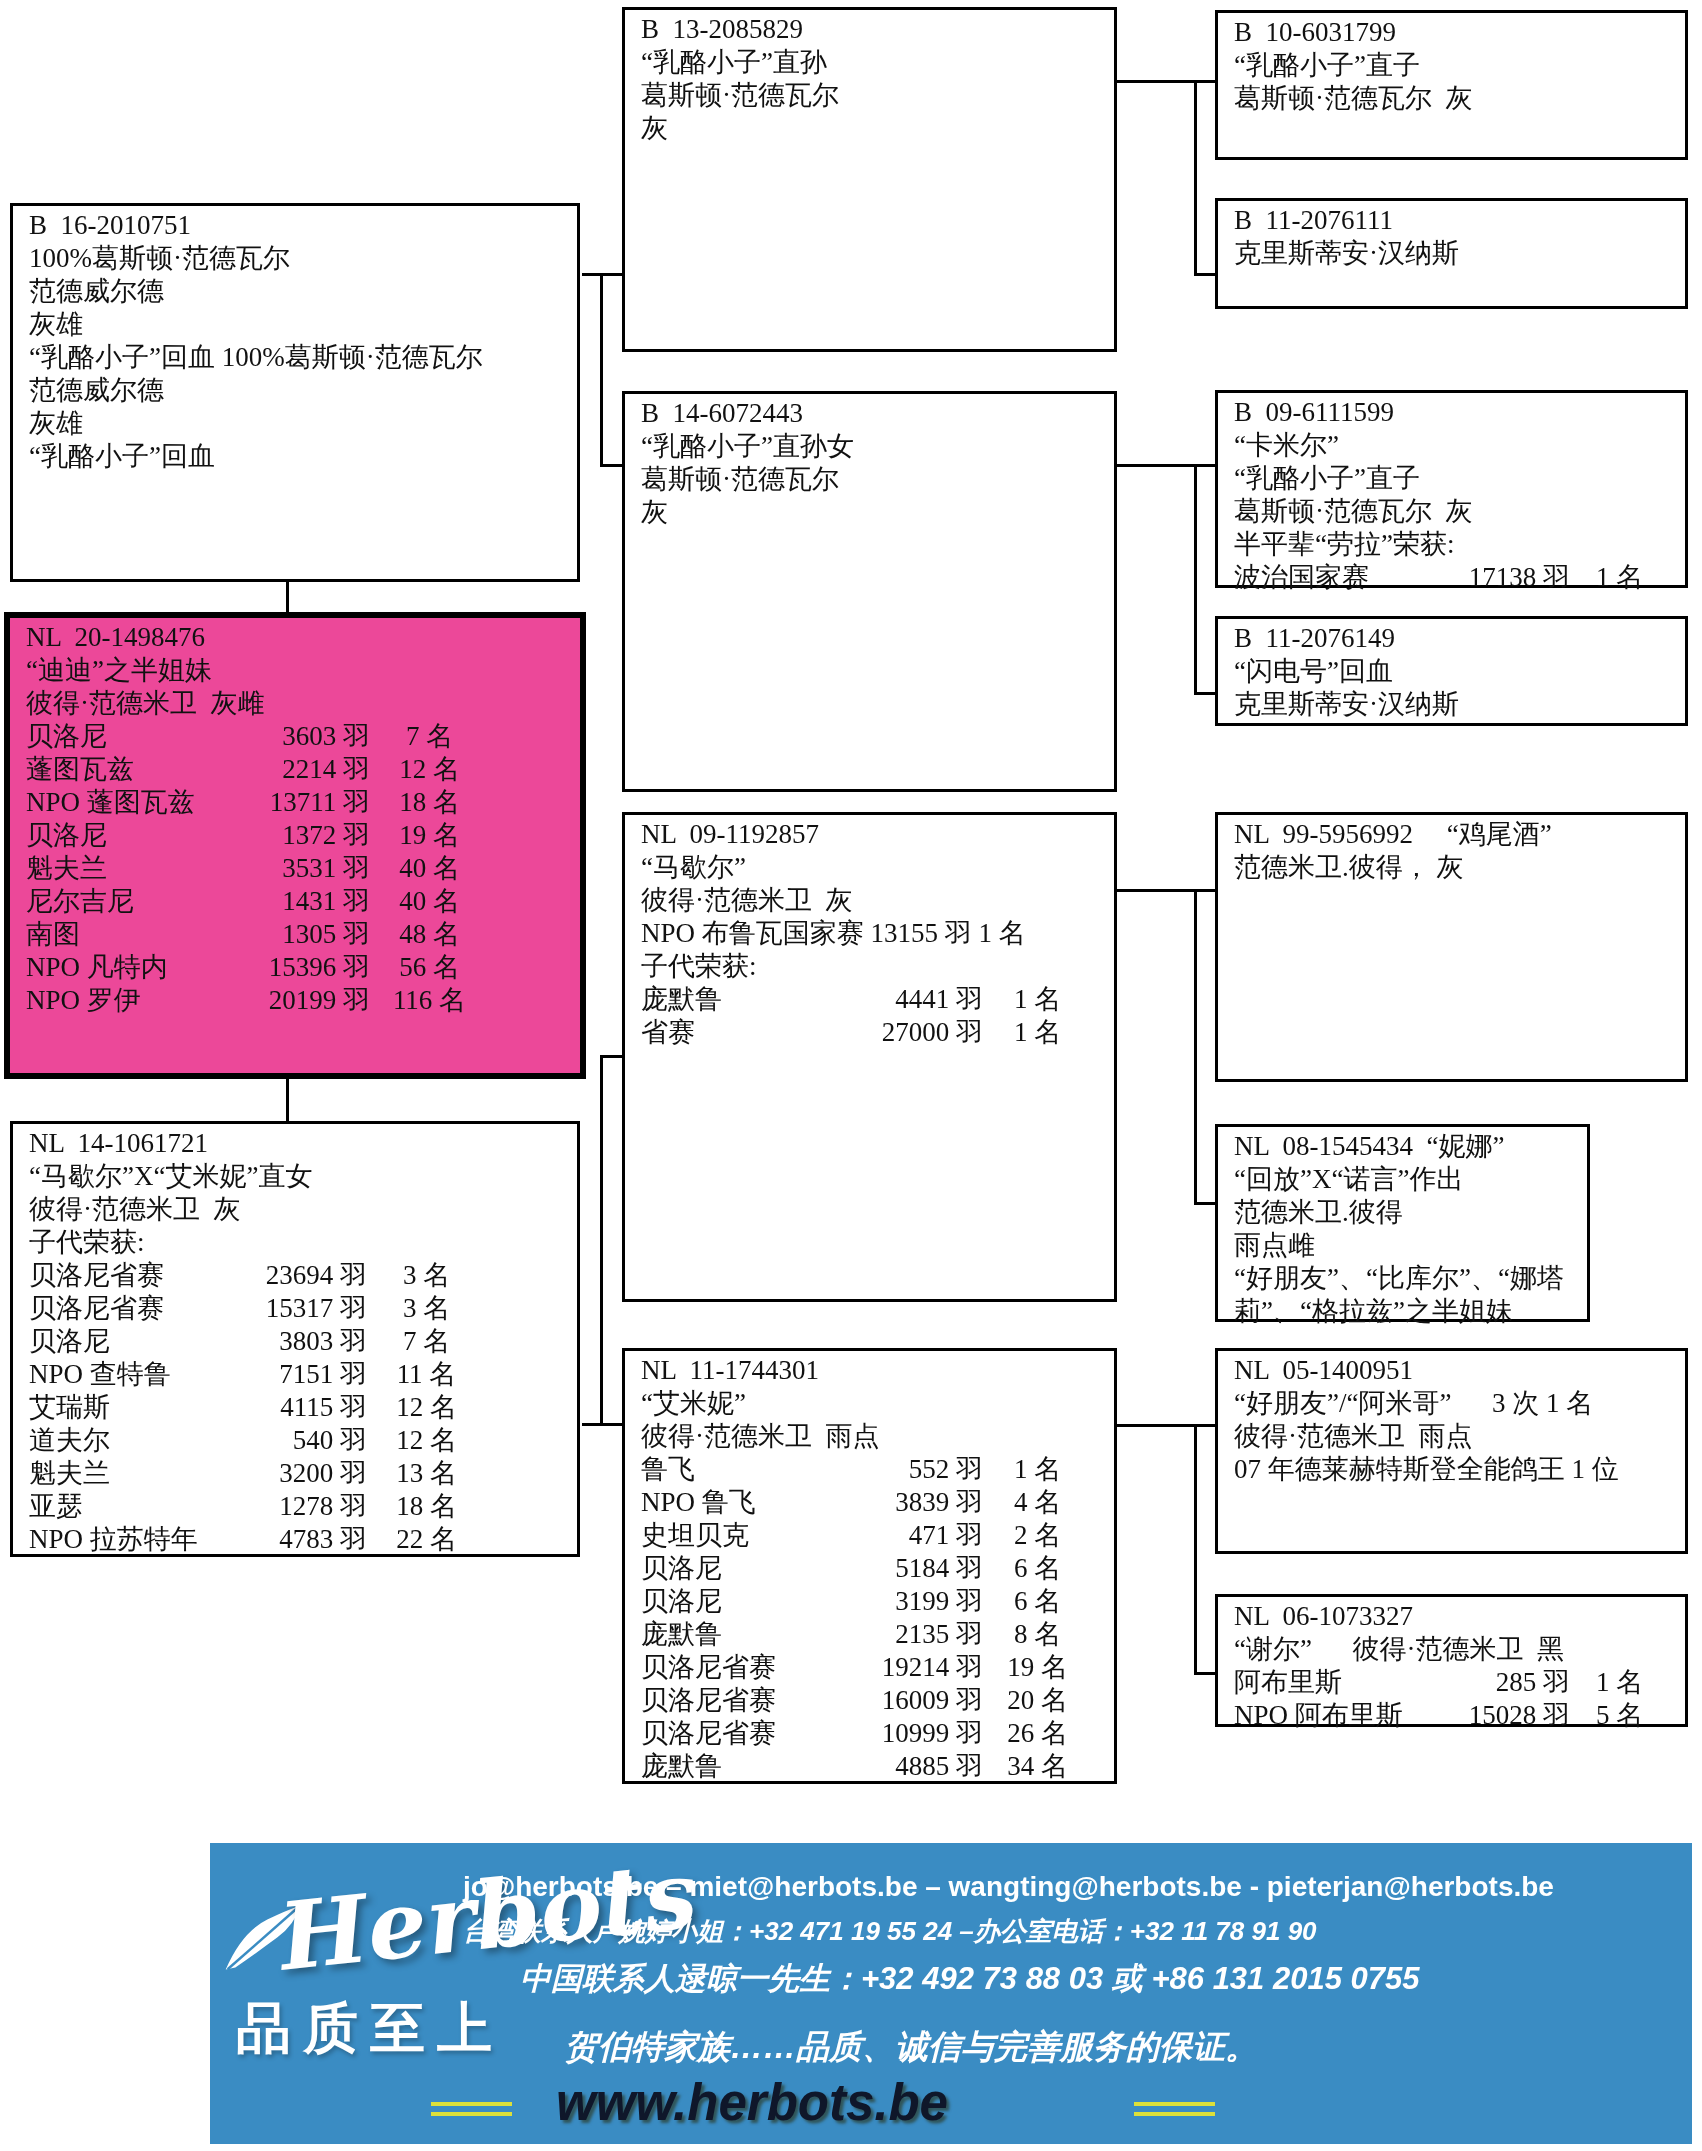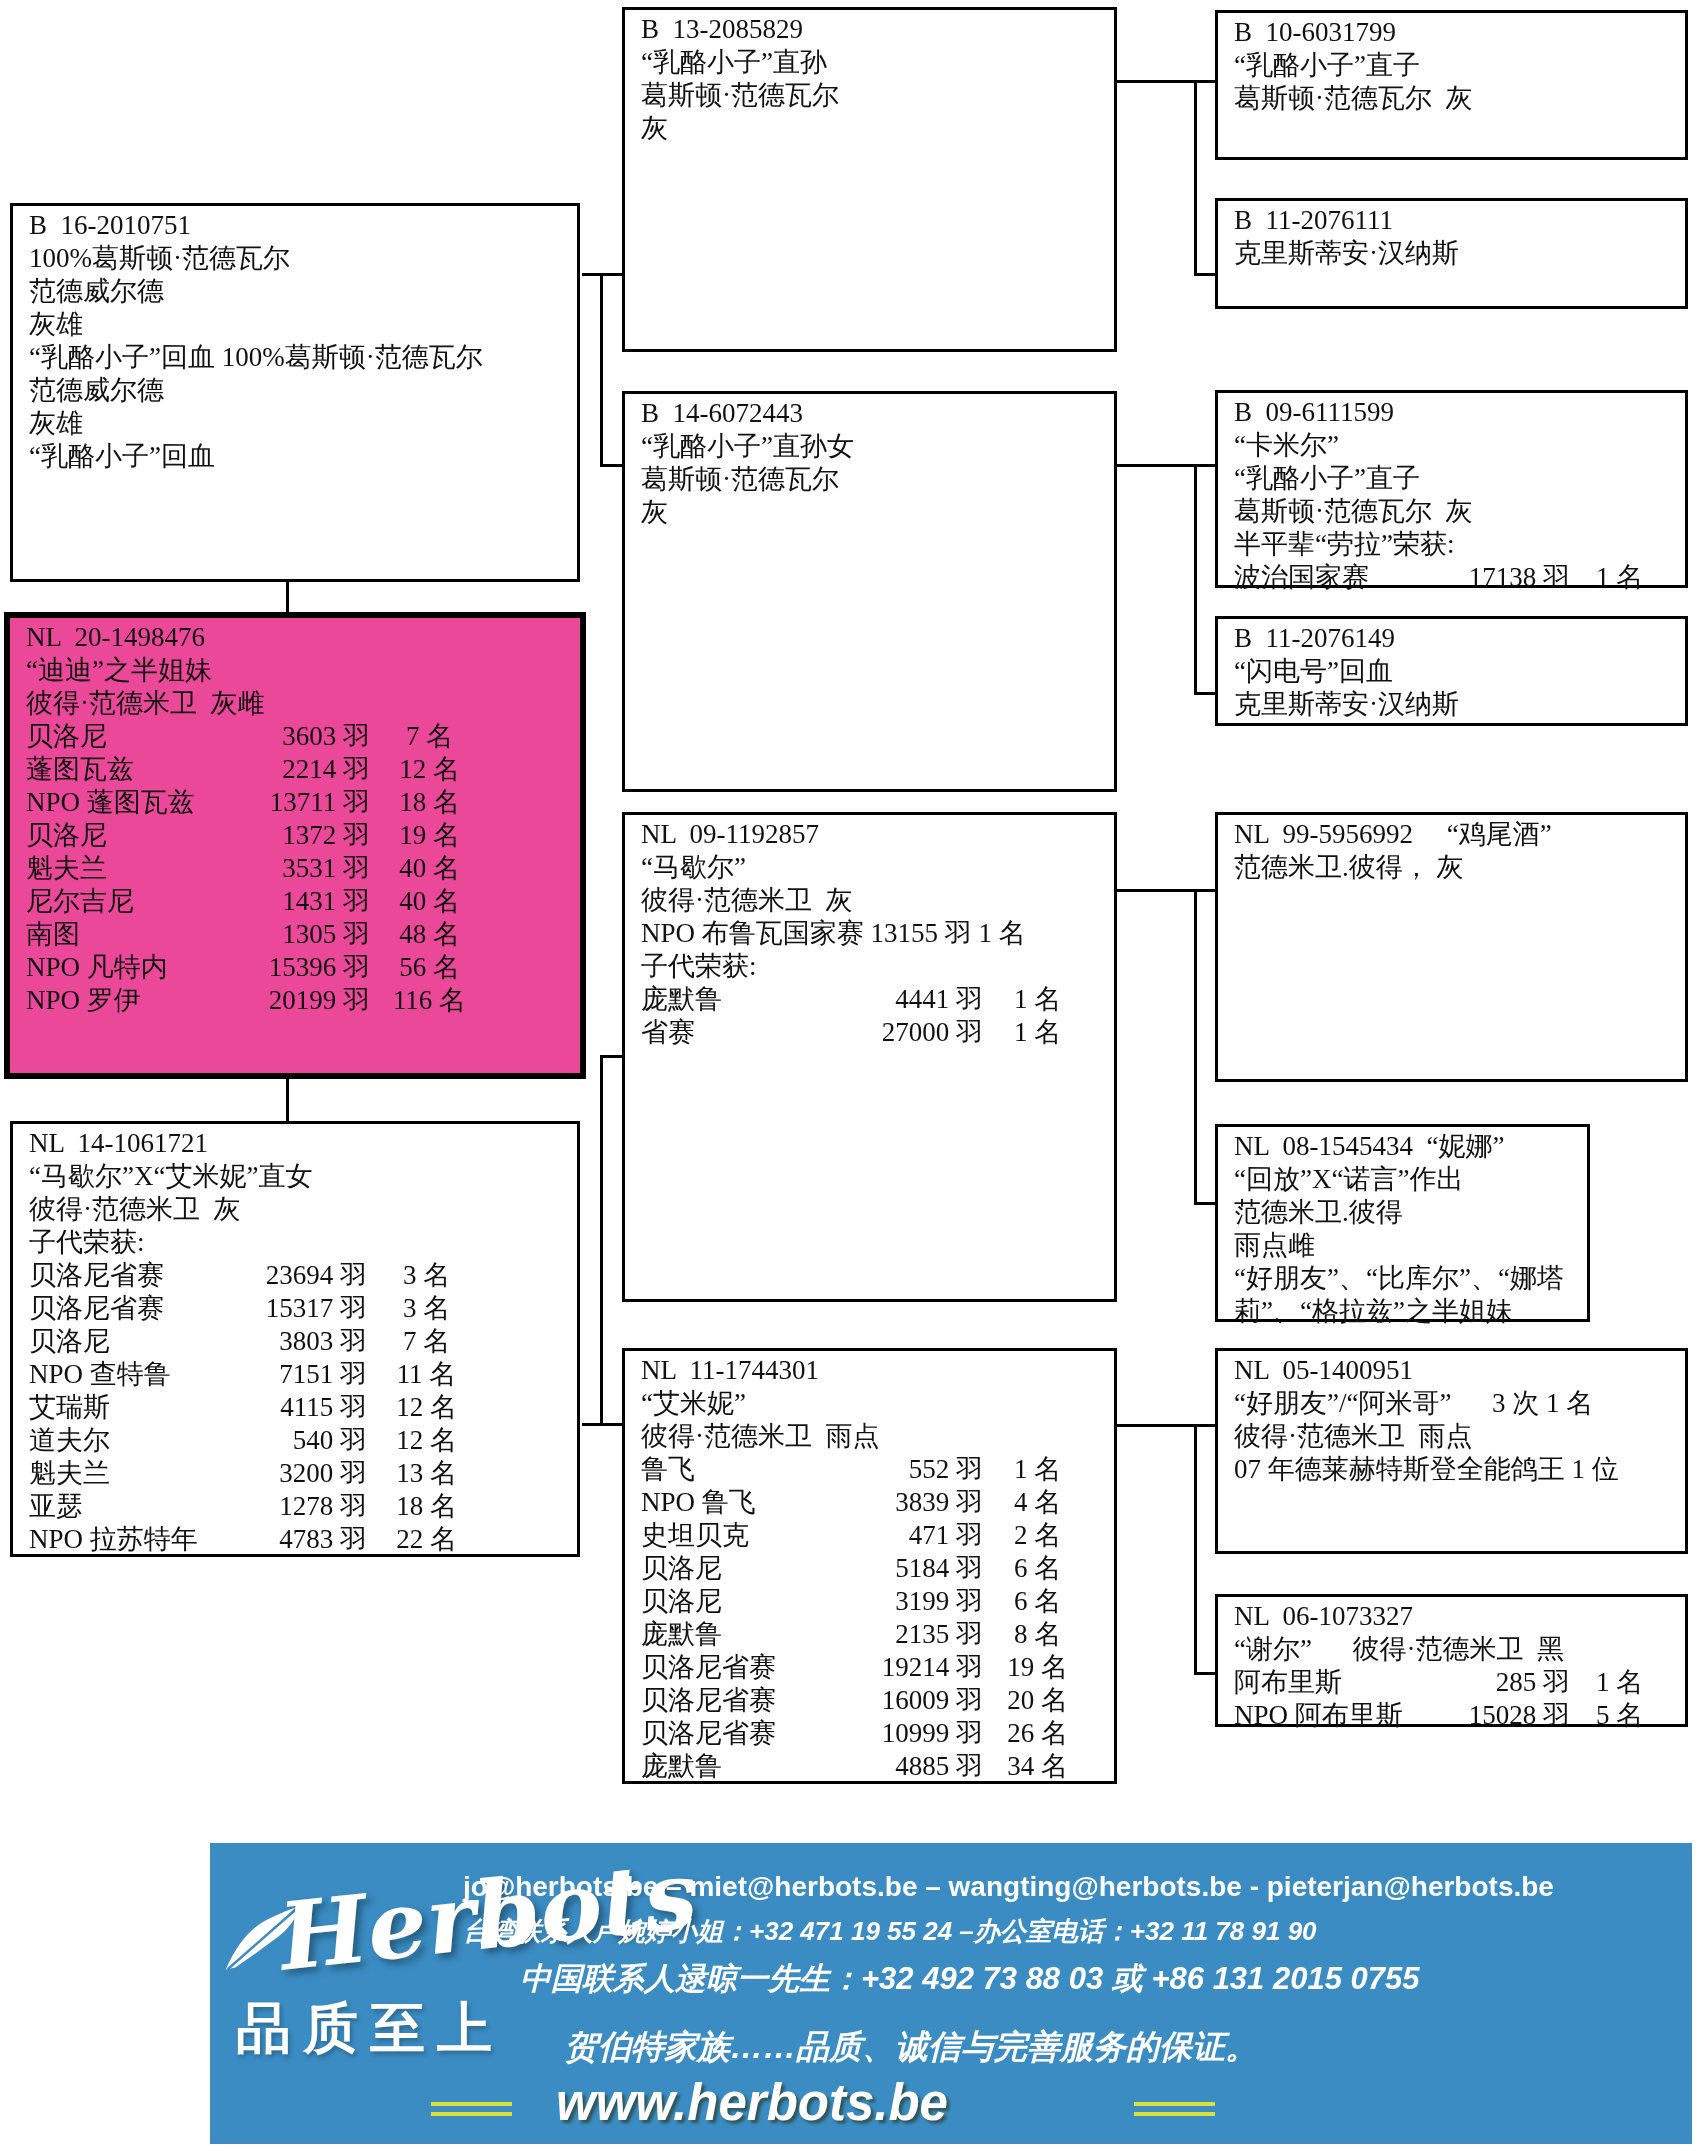--- a/index.html
+++ b/index.html
@@ -27,21 +27,21 @@
   .logo-text{position:absolute;left:61px;top:0px;font-family:"DejaVu Serif","Liberation Serif",serif;
              font-style:italic;font-weight:bold;font-size:93px;line-height:109px;color:#ffffff;
              transform:rotate(-6deg);text-shadow:4px 5px 7px rgba(0,0,0,0.35);}
   .tagline{position:absolute;left:26px;top:149px;font-size:55px;font-weight:bold;letter-spacing:12px;
            color:#ffffff;text-shadow:2px 3px 4px rgba(0,0,0,0.25);}
   .b-emails{position:absolute;left:253px;top:28px;font-size:28px;font-weight:bold;white-space:pre;}
   .b-tw{position:absolute;left:253px;top:71px;font-size:26px;font-weight:bold;font-style:italic;white-space:pre;}
   .b-cn{position:absolute;left:310px;top:115px;font-size:31px;font-weight:bold;font-style:italic;white-space:pre;}
   .b-slogan{position:absolute;left:355px;top:182px;font-size:33px;font-weight:bold;font-style:italic;white-space:pre;}
   .url-text{position:absolute;left:346px;top:230px;font-size:51px;font-weight:bold;font-style:italic;
-            color:#ffffff;text-shadow:3px 3px 3px rgba(40,40,0,0.55);}
+            color:#0f172a;text-shadow:3px 3px 3px rgba(40,40,0,0.55);}
   .dbl{position:absolute;width:81px;height:6px;border-top:4px solid #dce03a;border-bottom:4px solid #dce03a;box-sizing:content-box;}
   .dbl.left{left:221px;top:259px;}
   .dbl.right{left:924px;top:259px;}
 </style>
 </head>
 <body>
 
 <div id="page">
 
   <div class="pbox w-left" style="left:10px;top:203px;width:570px;height:379px">

